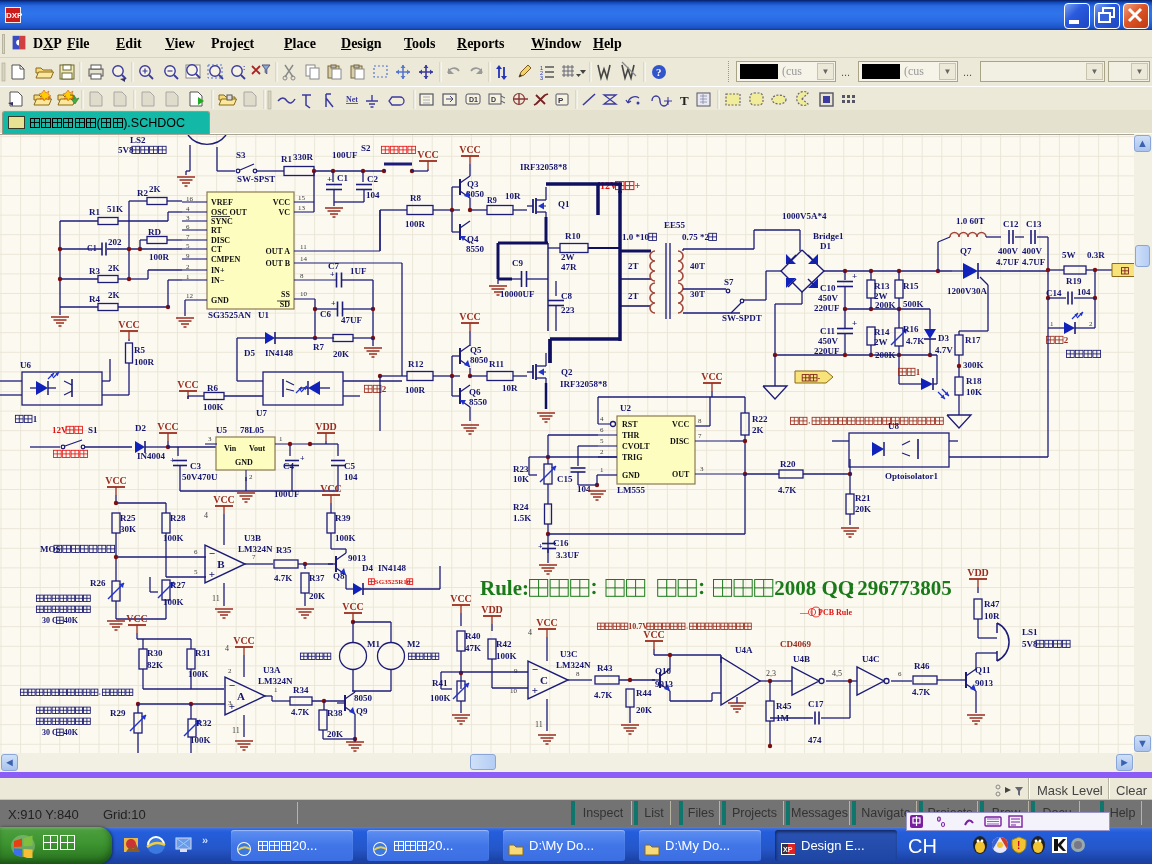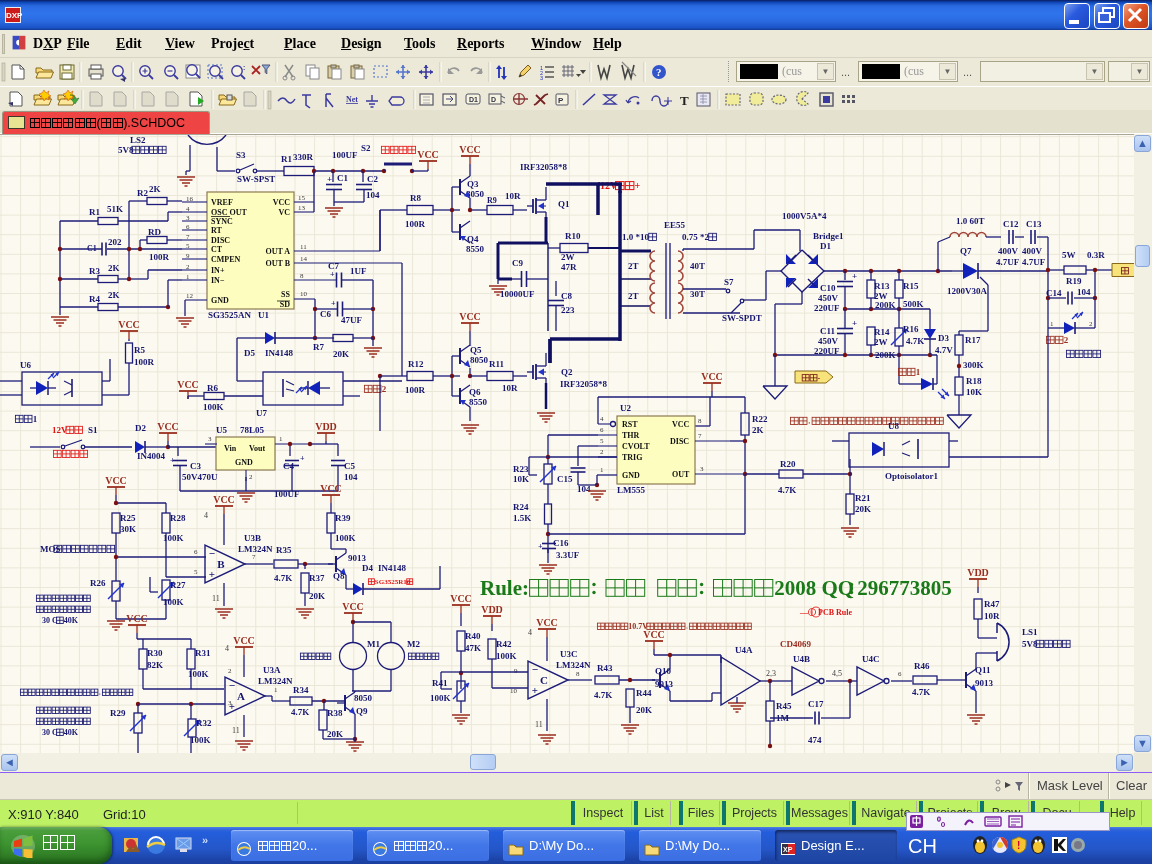--- a/index.html
+++ b/index.html
@@ -15,30 +15,30 @@
 #btnmin{left:1064px;background:linear-gradient(135deg,#7ba1ef 0%,#2a5ade 40%,#1d46c0 100%)}
 #btnmax{left:1094px;background:linear-gradient(135deg,#7ba1ef 0%,#2a5ade 40%,#1d46c0 100%)}
 #btncls{left:1123px;background:linear-gradient(135deg,#f0a080 0%,#dd5526 45%,#c03a12 100%)}
 #menubar{position:absolute;left:0;top:30px;width:1152px;height:28px;background:#ece9d8;border-bottom:1px solid #d8d4c4}
 #menubar .grip{position:absolute;left:2px;top:4px;width:3px;height:20px;background:#d8d4c4;border:1px solid #b8b4a2}
 #menubar .mico{position:absolute;left:12px;top:4px;width:20px;height:20px}
 #menubar span{position:absolute;top:6px;font-size:14px;color:#000;font-family:"Liberation Serif",serif;font-weight:bold}
 #menubar u{text-decoration:underline}
 .tbar{position:absolute;left:0;width:1152px;background:#ece9d8}
 #tabbar{position:absolute;left:0;top:110px;width:1152px;height:24px;background:#e4e1ce;border-bottom:1px solid #fff}
-#thetab{position:absolute;left:2px;top:1px;width:208px;height:23px;background:#ef4444;border:1px solid #9a9782;border-bottom:none;
+#thetab{position:absolute;left:2px;top:1px;width:208px;height:23px;background:#14b8a6;border:1px solid #9a9782;border-bottom:none;
  border-radius:3px 3px 0 0;font-size:12.5px;color:#000;padding-left:26px;line-height:22px;font-family:"Liberation Sans";white-space:nowrap}
 #thetab .fico{position:absolute;left:5px;top:4px;width:17px;height:13px;background:#e8e293;border:1.4px solid #3a3a2a;}
 #canvas{position:absolute;left:0;top:134px;width:1134px;height:619px;background:#fcfaf0;overflow:hidden;border-top:1px solid #a9a698}
 .scroll{position:absolute;background:#f1f0e2}
 .sbtn{position:absolute;width:17px;height:17px;border-radius:3px;background:linear-gradient(180deg,#cfe0f8,#aac4ee);border:1px solid #8aa6d8;
  color:#3a62b0;font-size:11px;text-align:center;line-height:15px;font-weight:bold}
 .sthumb{position:absolute;border-radius:3px;background:linear-gradient(90deg,#cfe0f8,#b4cdf4);border:1px solid #8aa6d8}
-#maskrow{position:absolute;left:0;top:772px;width:1152px;height:27px;background:#ece9d8;border-top:1px solid #8b5cf6}
-#statusrow{position:absolute;left:0;top:799px;width:1152px;height:28px;background:#bef264;border-top:1px solid #c8c5b2;font-size:13px;color:#222}
+#maskrow{position:absolute;left:0;top:772px;width:1152px;height:27px;background:#ece9d8;border-top:6px solid #8b5cf6}
+#statusrow{position:absolute;left:0;top:799px;width:1152px;height:28px;background:#737373;border-top:1px solid #c8c5b2;font-size:13px;color:#222}
 .panelbtn{position:absolute;top:801px;height:24px;font-size:12.5px;color:#333;line-height:24px;border-left:4px solid #0f766e;border-right:1px solid #b8b4a2;overflow:hidden}
 #taskbar{position:absolute;left:0;top:827px;width:1152px;height:37px;
  background:linear-gradient(180deg,#4f80e8 0%,#3468dc 6%,#245edc 14%,#2456c8 60%,#1c44a8 88%,#1c3f9e 100%)}
 #startbtn{position:absolute;left:0;top:0;width:112px;height:37px;border-radius:0 14px 14px 0;
  background:linear-gradient(180deg,#73b267 0%,#4a9e3c 10%,#3d9430 45%,#2e7a24 85%,#276c1e 100%);
  box-shadow:inset -2px -3px 6px rgba(0,40,0,.4), 1px 0 3px rgba(0,0,0,.5)}
 #startbtn .stext{position:absolute;left:42px;top:5px;color:#fff;font-size:19px;font-weight:bold;font-style:italic;
  font-family:"Liberation Serif",serif;text-shadow:1px 1px 2px rgba(0,0,0,.6)}
 .taskbtn{position:absolute;top:3px;height:31px;border-radius:3px;background:linear-gradient(180deg,#5f8ff2 0%,#4176e8 50%,#3b6ee2 100%);
  box-shadow:inset 0 1px 1px rgba(255,255,255,.4);color:#fff;font-size:13px;line-height:31px;white-space:nowrap;overflow:hidden;

